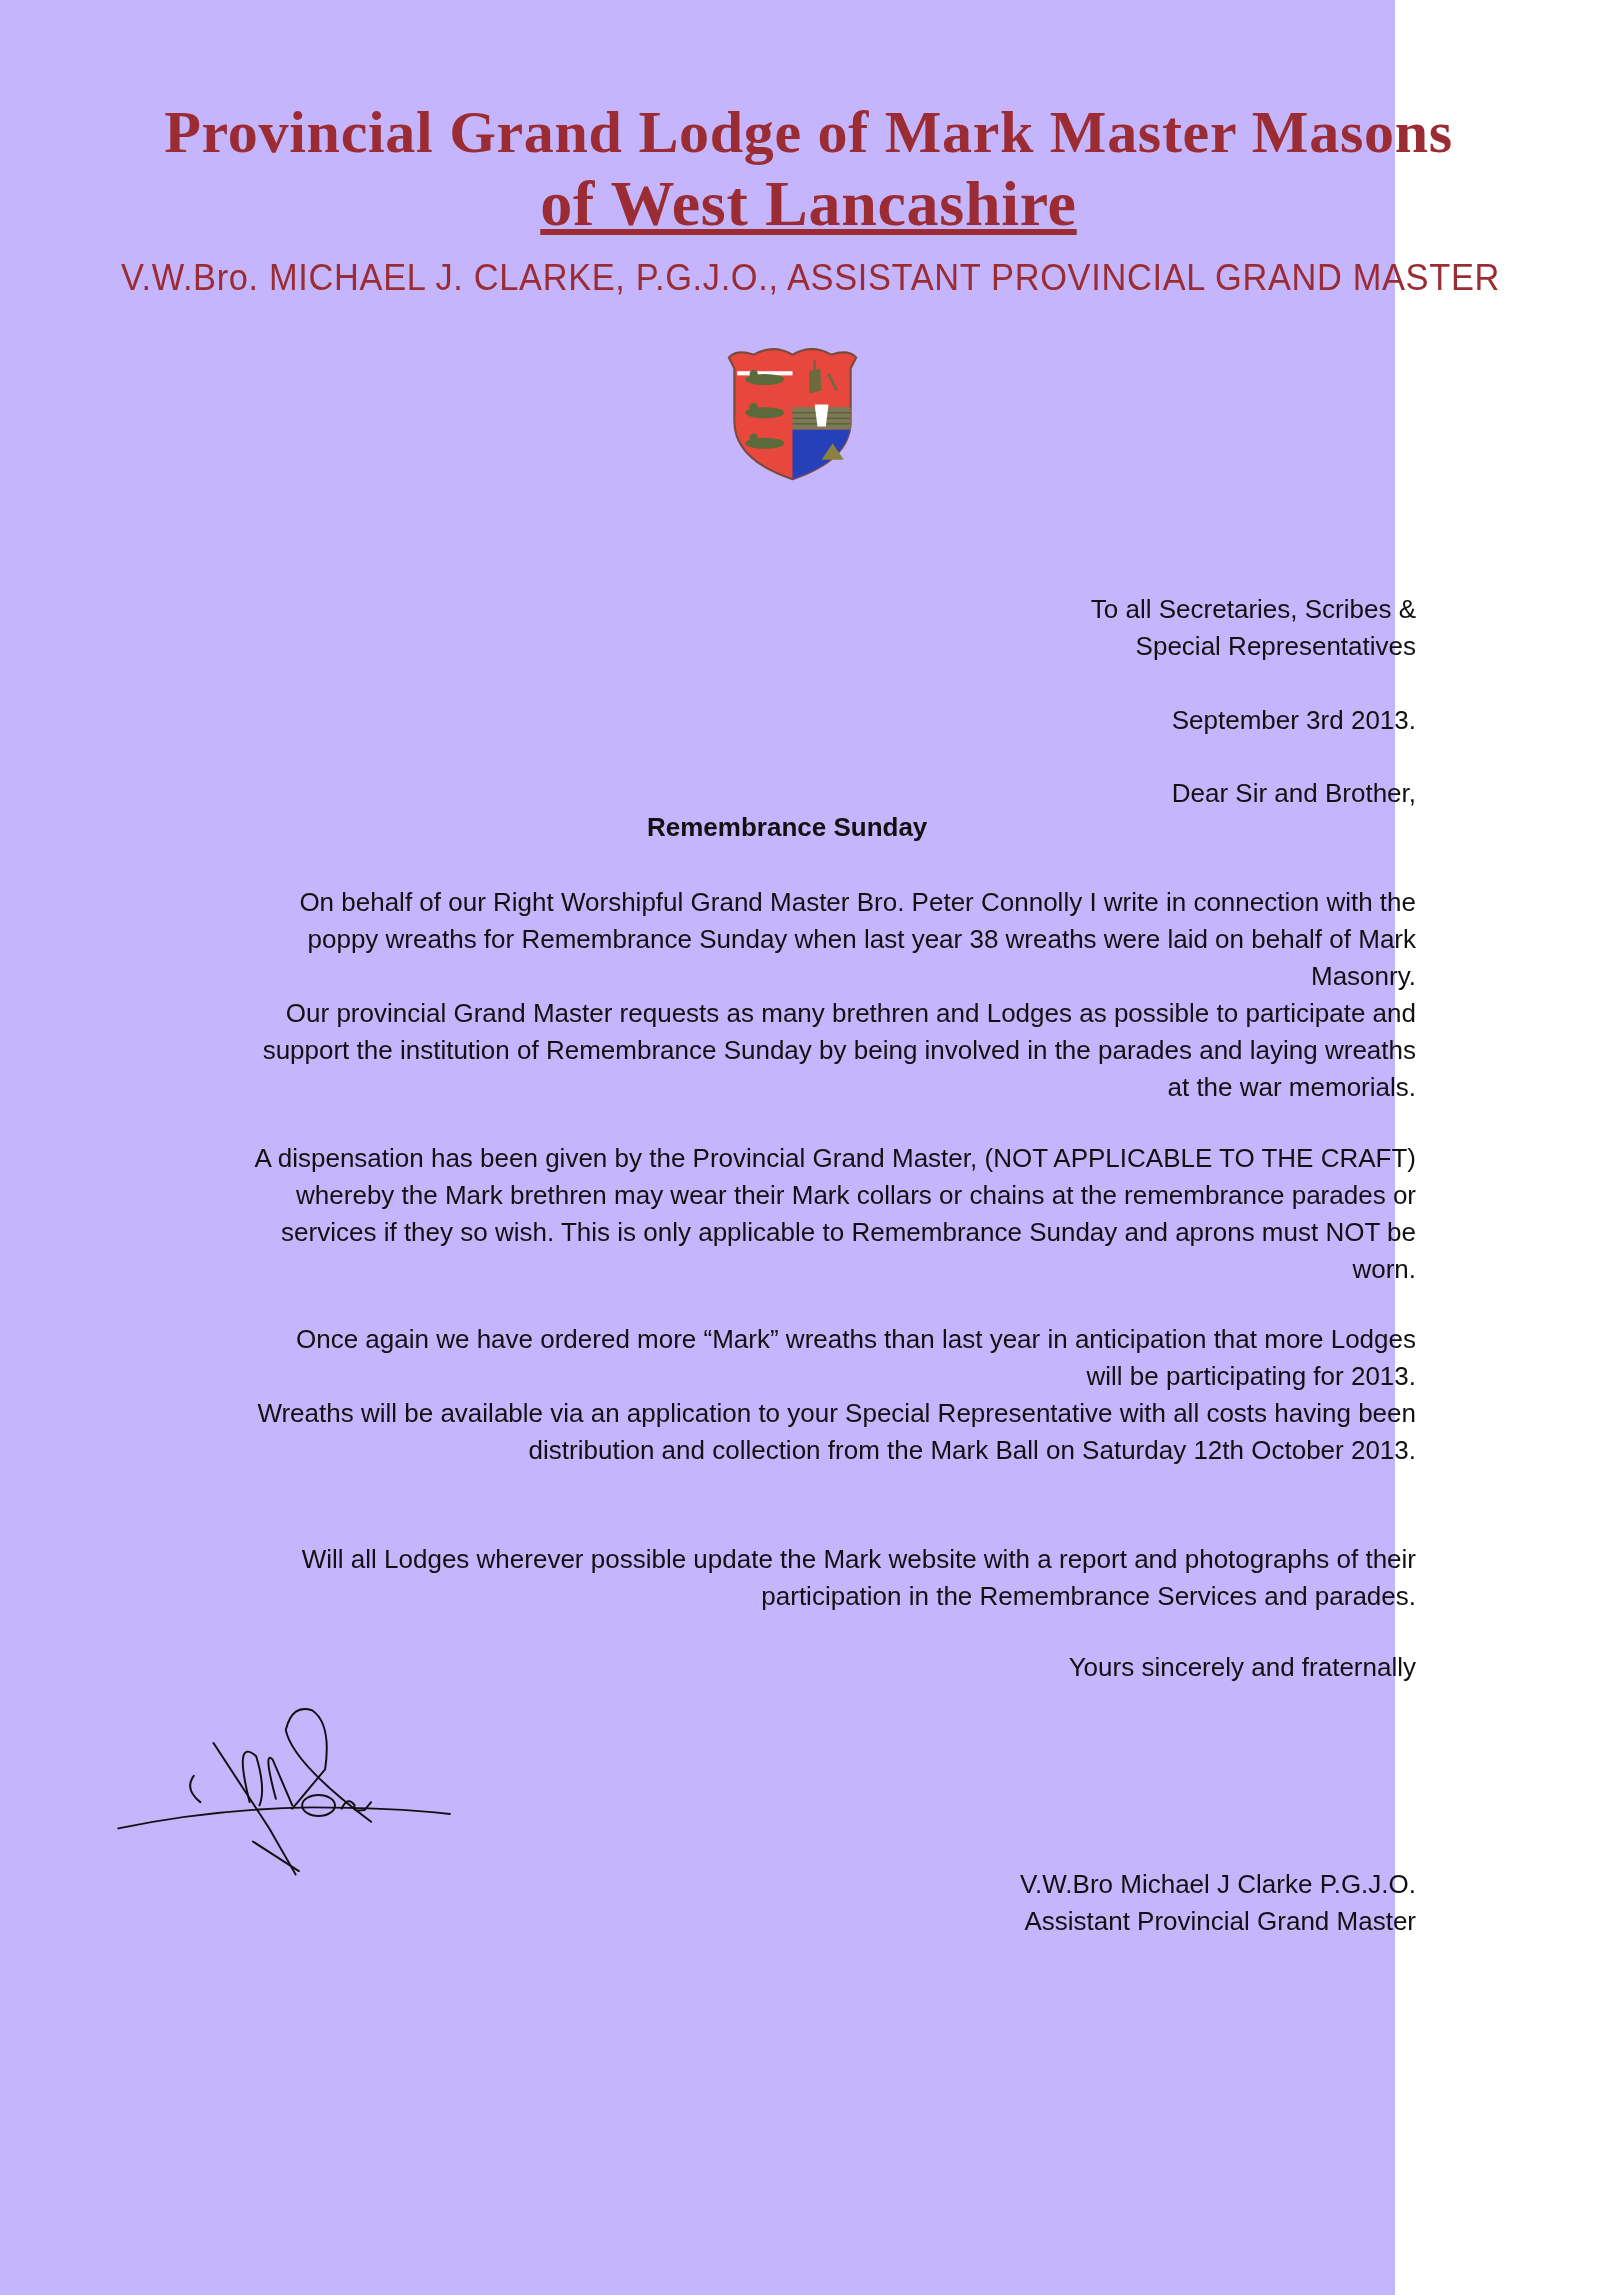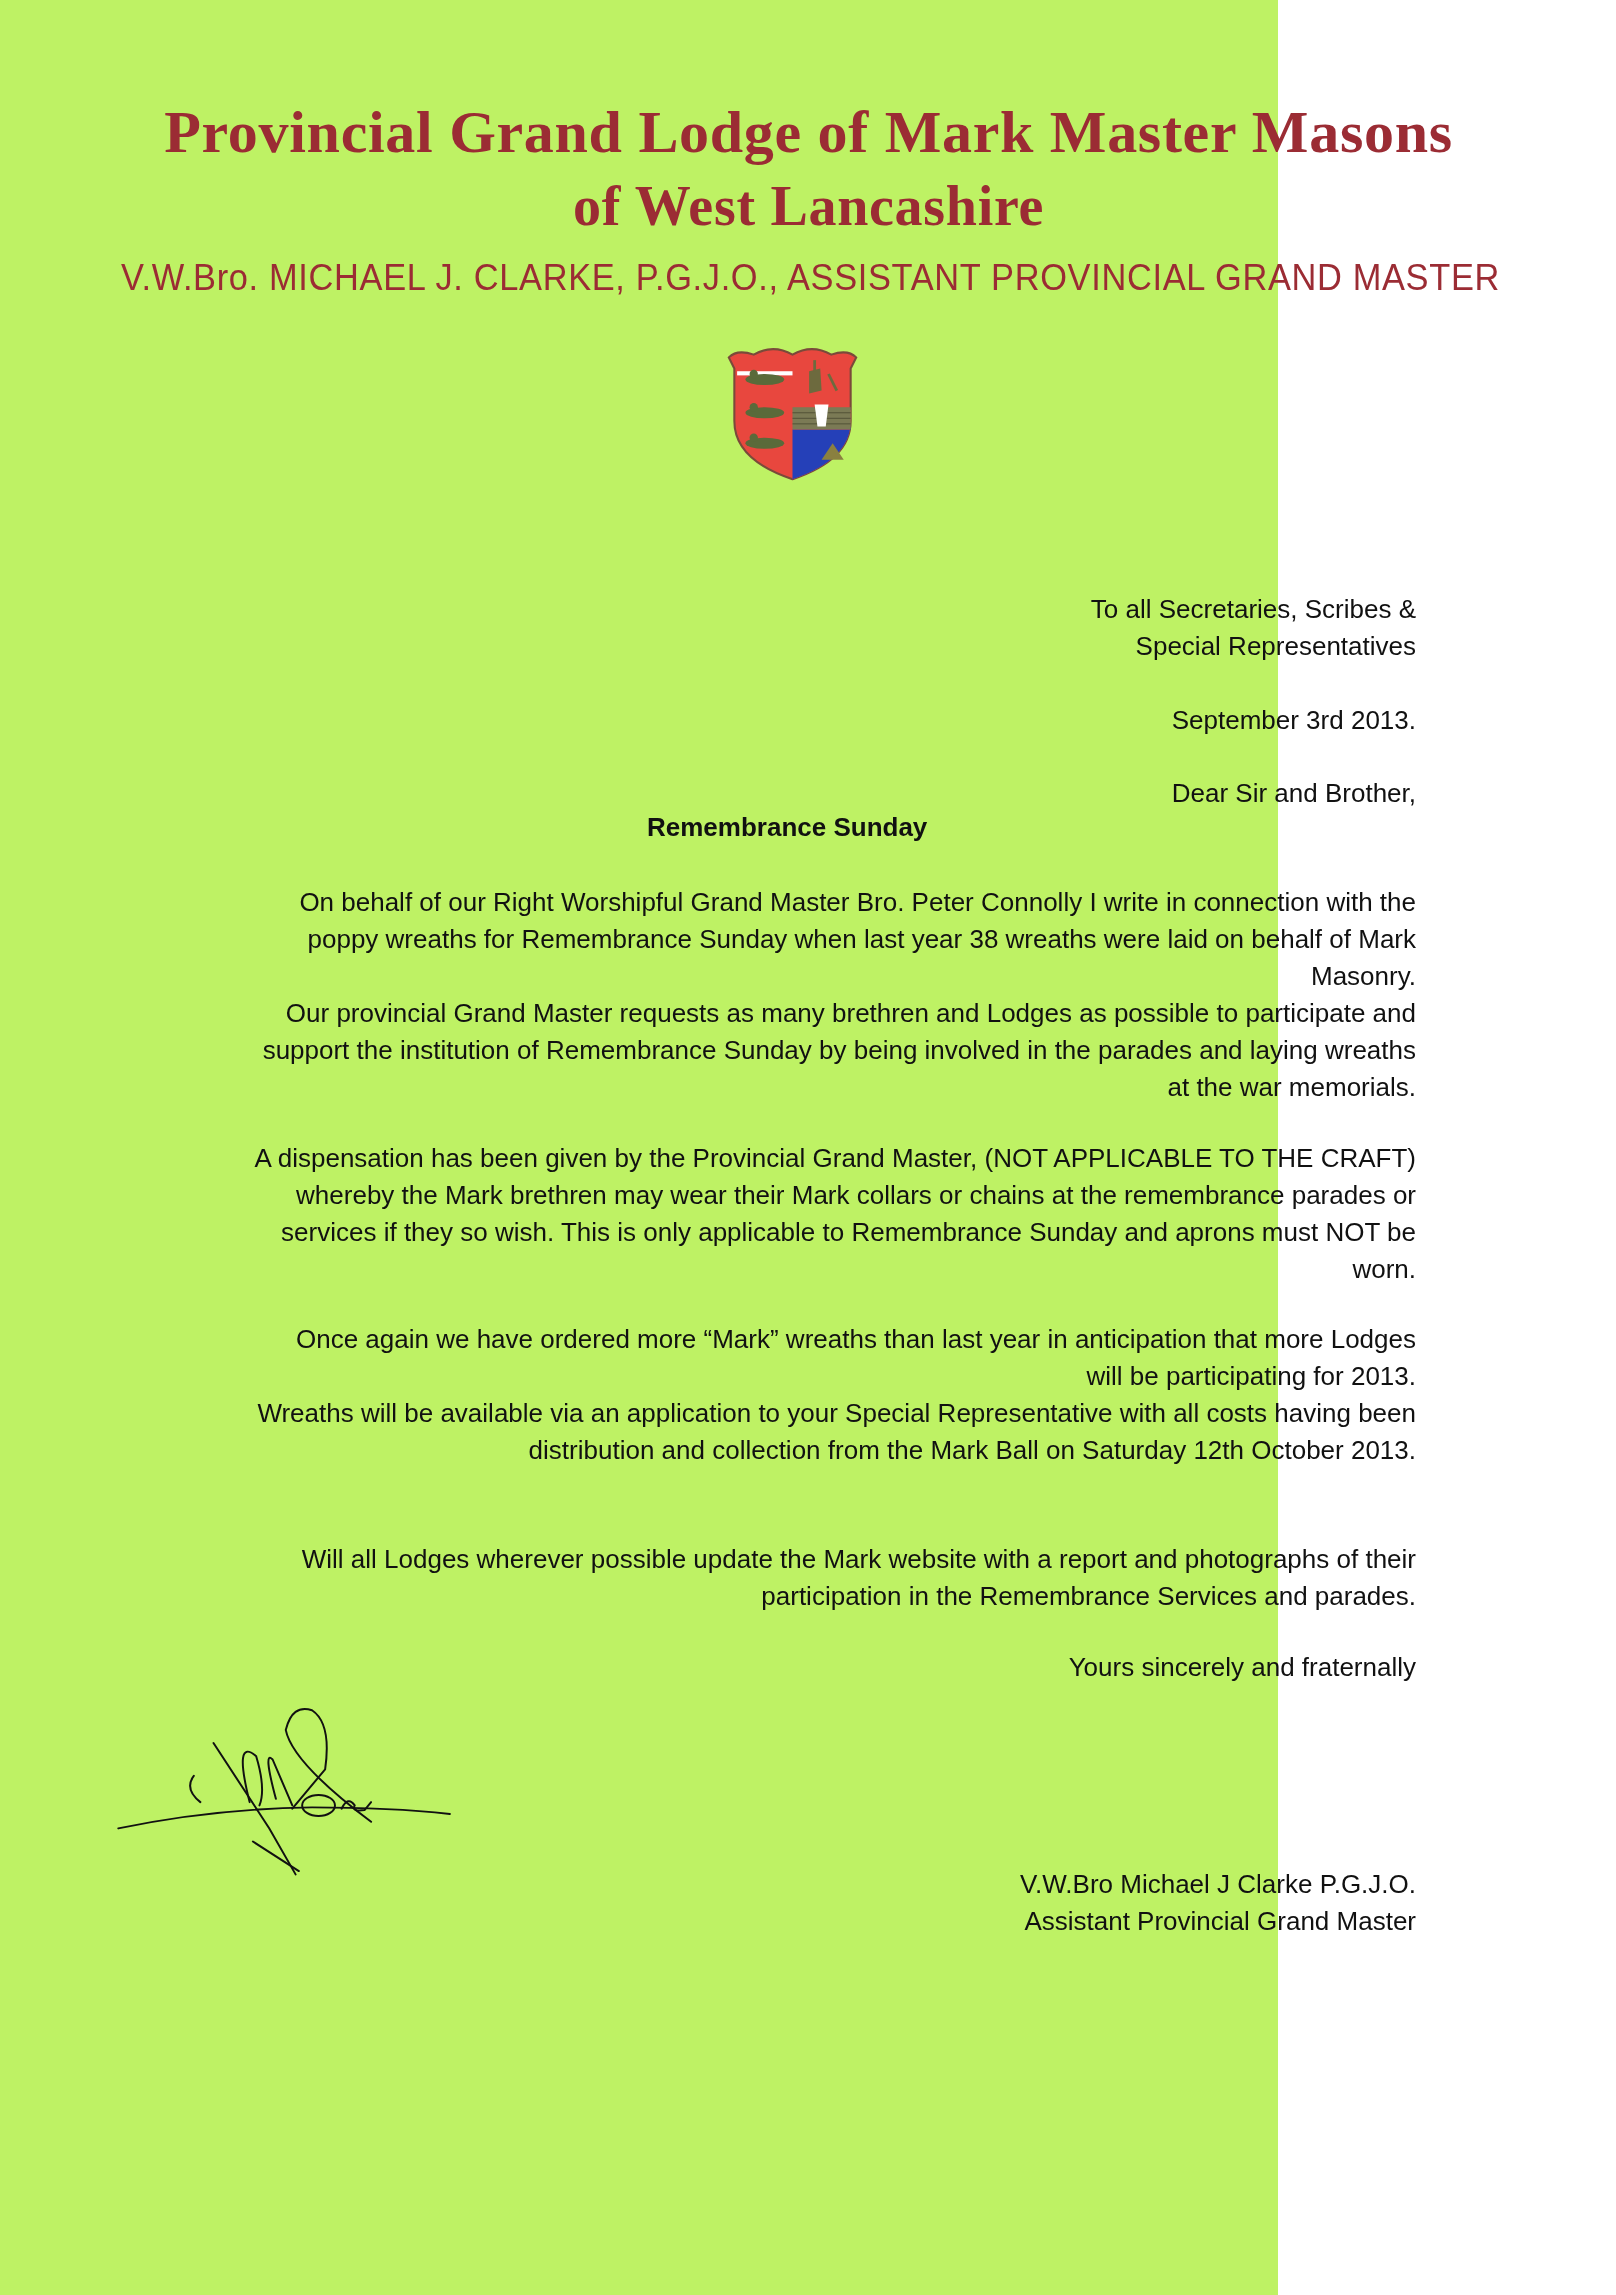--- a/index.html
+++ b/index.html
@@ -1,25 +1,25 @@
 <!DOCTYPE html>
 <html style="font-size:10.5px"><head>
 <meta charset="utf-8">
 <style>
   html, body { margin:0; padding:0; background:#ffffff; }
   body { width:1617px; height:2295px; position:relative; overflow:hidden; }
-  .page { position:absolute; left:0; top:0; width:1278px; height:2295px; background:#bef264; }
+  .page { position:absolute; left:0; top:0; width:1395px; height:2295px; background:#c4b5fd; }
 
   .title {
     position:absolute; left:0; width:1617px; text-align:center;
     font-family:"Liberation Serif", "DejaVu Serif", serif; font-weight:bold;
     color:#9b2c34; letter-spacing:0.7px;
   }
   .title.l1 { top:98px; font-size:60px; }
-  .title.l2 { top:174px; font-size:56px; }
+  .title.l2 { top:167px; font-size:64px;text-decoration:underline; }
 
   .subtitle {
     position:absolute; left:121px; top:257px; width:1378px;
     font-family:"Liberation Sans", "DejaVu Sans", sans-serif;
     font-size:37px; color:#9b2c34; white-space:nowrap;
     transform:scaleX(0.93); transform-origin:left center;
     letter-spacing:0.7px;
   }
 
   .crest { position:absolute; left:722px; top:338px; width:141px; height:144px; }

